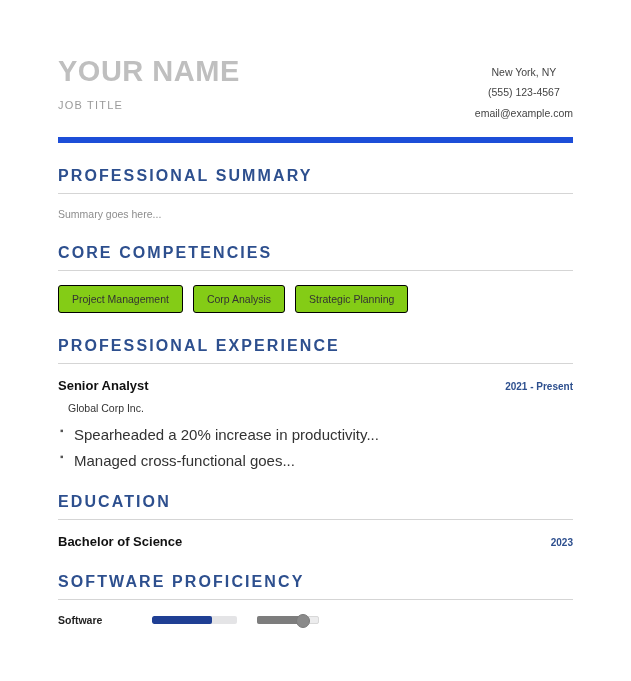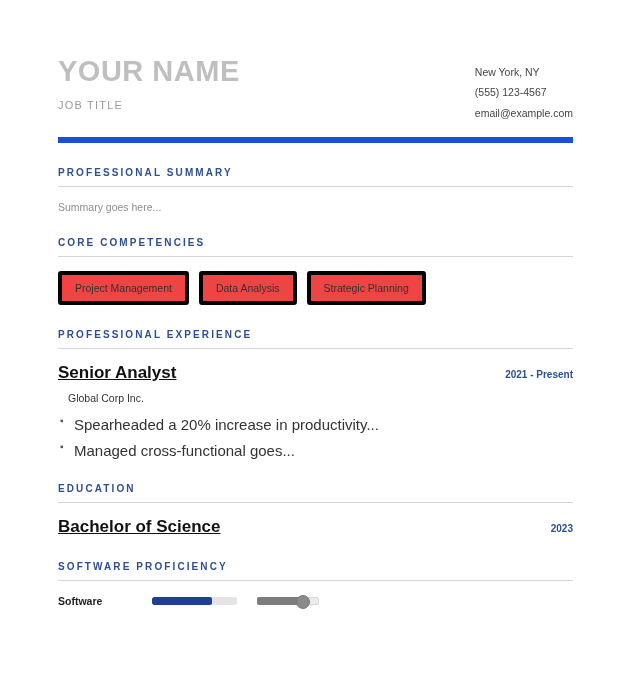--- a/index.html
+++ b/index.html
@@ -47,33 +47,33 @@
     color: #bfbfbf;
     line-height: 1.05;
   }
   .job-title {
     margin-top: 13px;
     font-size: 11px;
     letter-spacing: 1.2px;
     color: #9a9a9a;
   }
   .header-right {
-    text-align: left;
+    text-align: center;
     padding-top: 22px;
     font-size: 10.5px;
     color: #444;
     line-height: 1.95;
   }
 
   
   .section {
     margin-top: 24px;
   }
   .section-title {
-    font-size: 10px;
+    font-size: 16px;
     font-weight: bold;
     letter-spacing: 2.1px;
     color: #2d4f8e;
     padding-bottom: 8px;
     border-bottom: 1px solid #d5d5d5;
   }
   .section-body {
     padding-top: 14px;
   }
 
@@ -82,39 +82,38 @@
     color: #8d8d8d;
   }
 
   
   .chips {
     display: flex;
     gap: 10px;
     flex-wrap: wrap;
   }
   .chip {
-    border: 4px solid #000000;
-    background: #ef4444;
+    border: 1px solid #000000;
+    background: #84cc16;
     border-radius: 3px;
     padding: 7px 13px;
     font-size: 10.5px;
     color: #333;
   }
 
   
   .entry-head {
     display: flex;
     justify-content: space-between;
     align-items: baseline;
   }
   .entry-title {
-    font-size: 17px;
+    font-size: 13px;
     font-weight: bold;
     color: #111;
-    text-decoration: underline;
   }
   .entry-date {
     font-size: 10px;
     font-weight: bold;
     color: #2d4f8e;
   }
   .entry-sub {
     margin-top: 9px;
     font-size: 10.5px;
     color: #333;
@@ -223,21 +222,21 @@
       <div class="section-body">
         <div class="summary-text">Summary goes here...</div>
       </div>
     </div>
 
     <div class="section">
       <div class="section-title">CORE COMPETENCIES</div>
       <div class="section-body">
         <div class="chips">
           <div class="chip">Project Management</div>
-          <div class="chip">Data Analysis</div>
+          <div class="chip">Corp Analysis</div>
           <div class="chip">Strategic Planning</div>
         </div>
       </div>
     </div>
 
     <div class="section">
       <div class="section-title">PROFESSIONAL EXPERIENCE</div>
       <div class="section-body">
         <div>
           <div class="entry-head">

